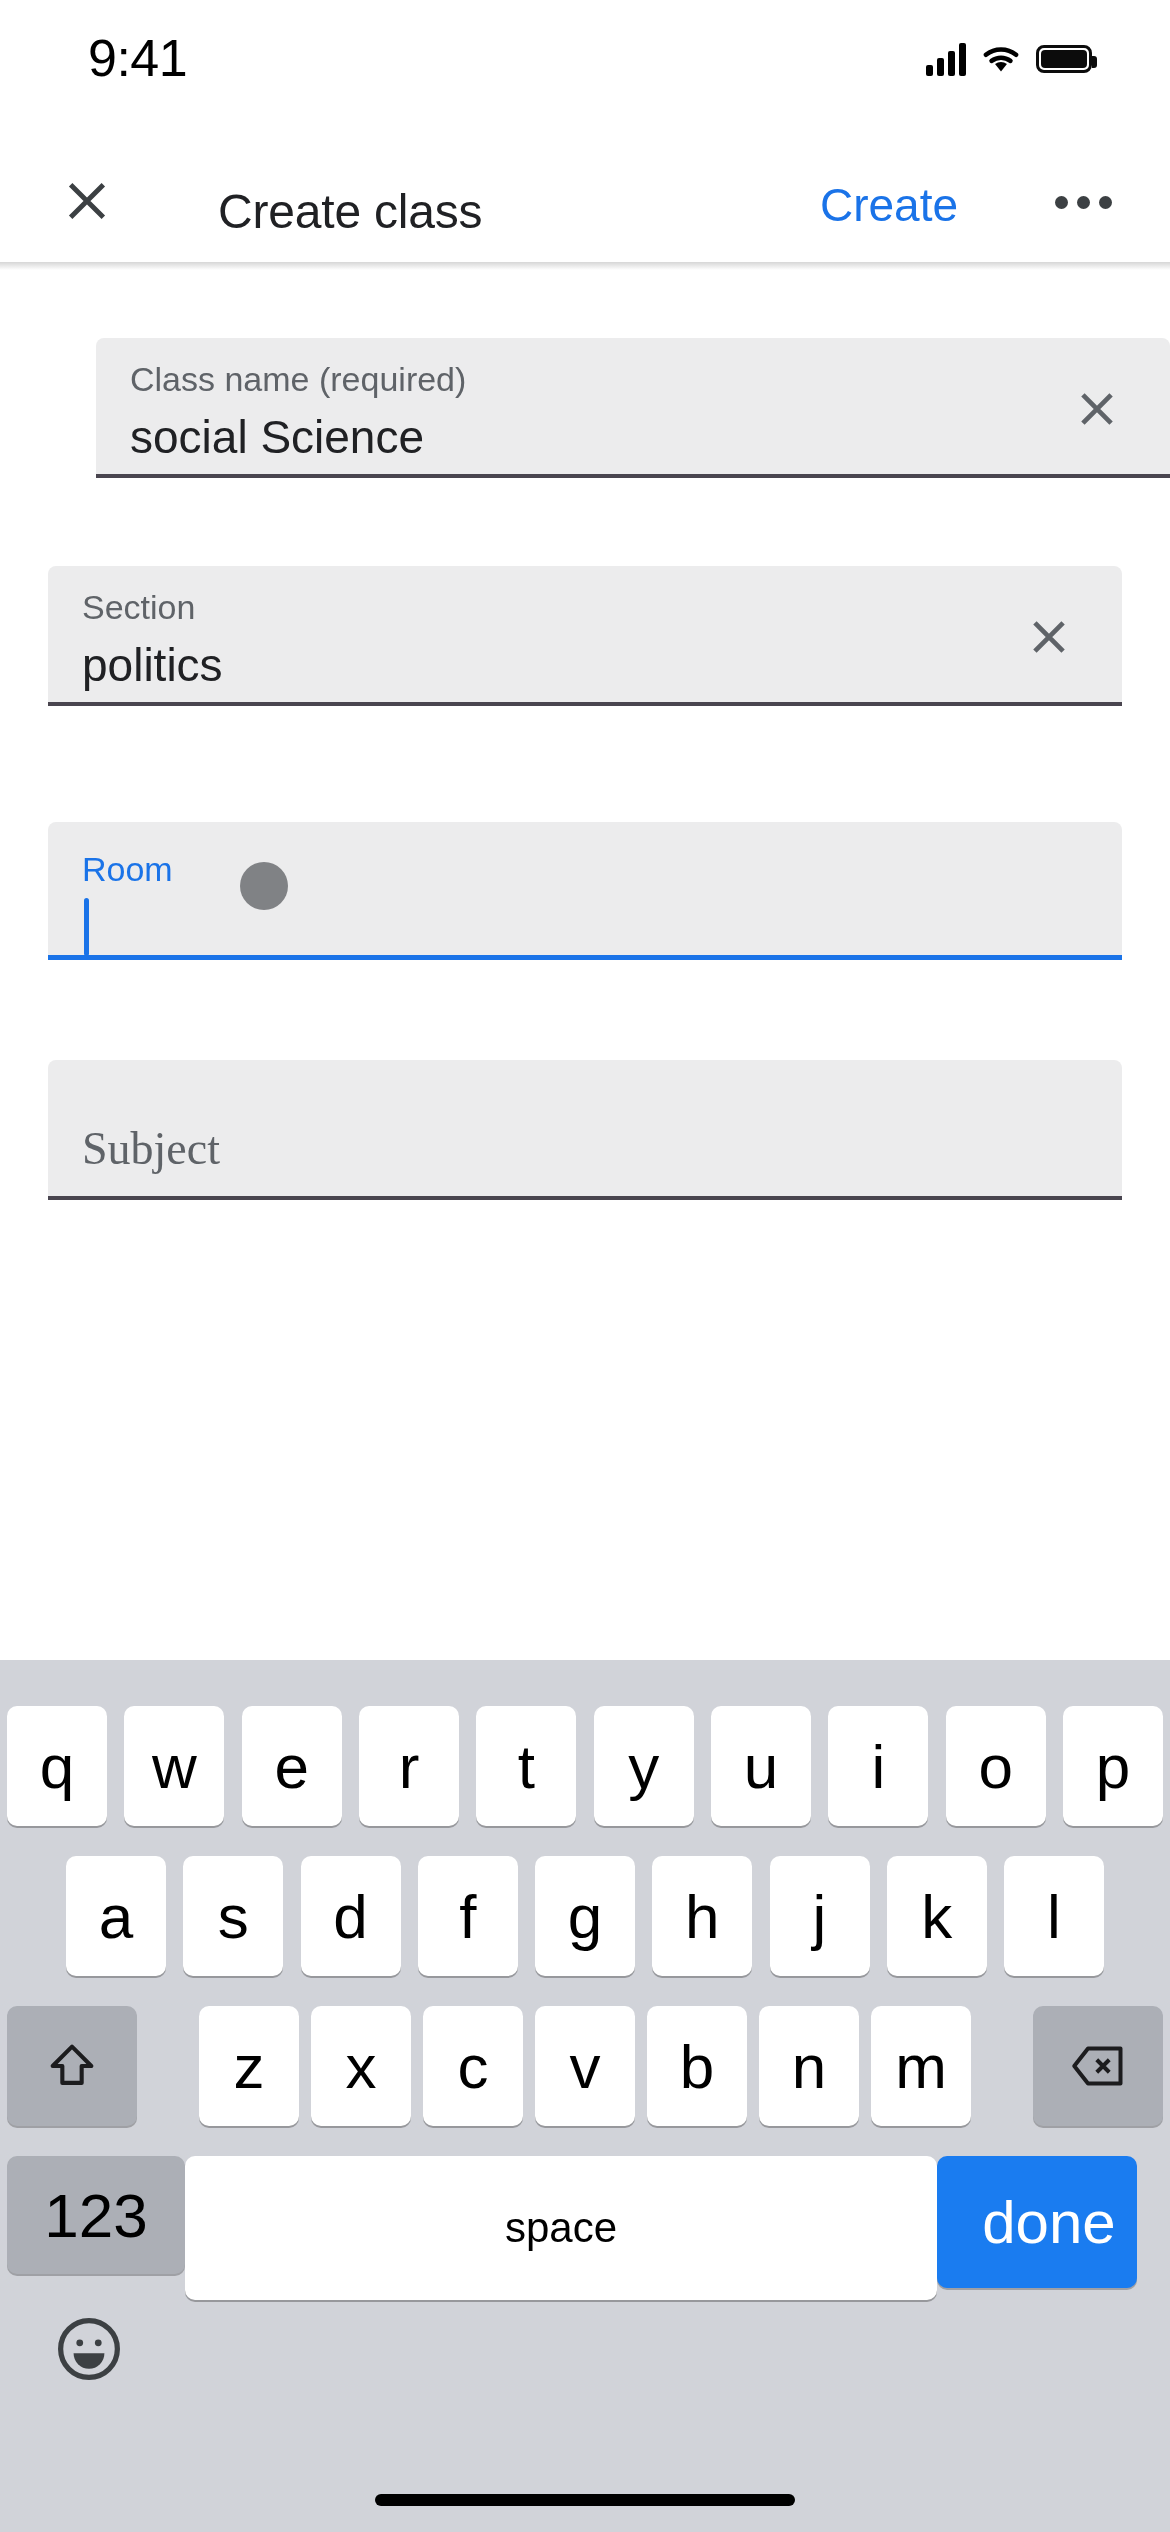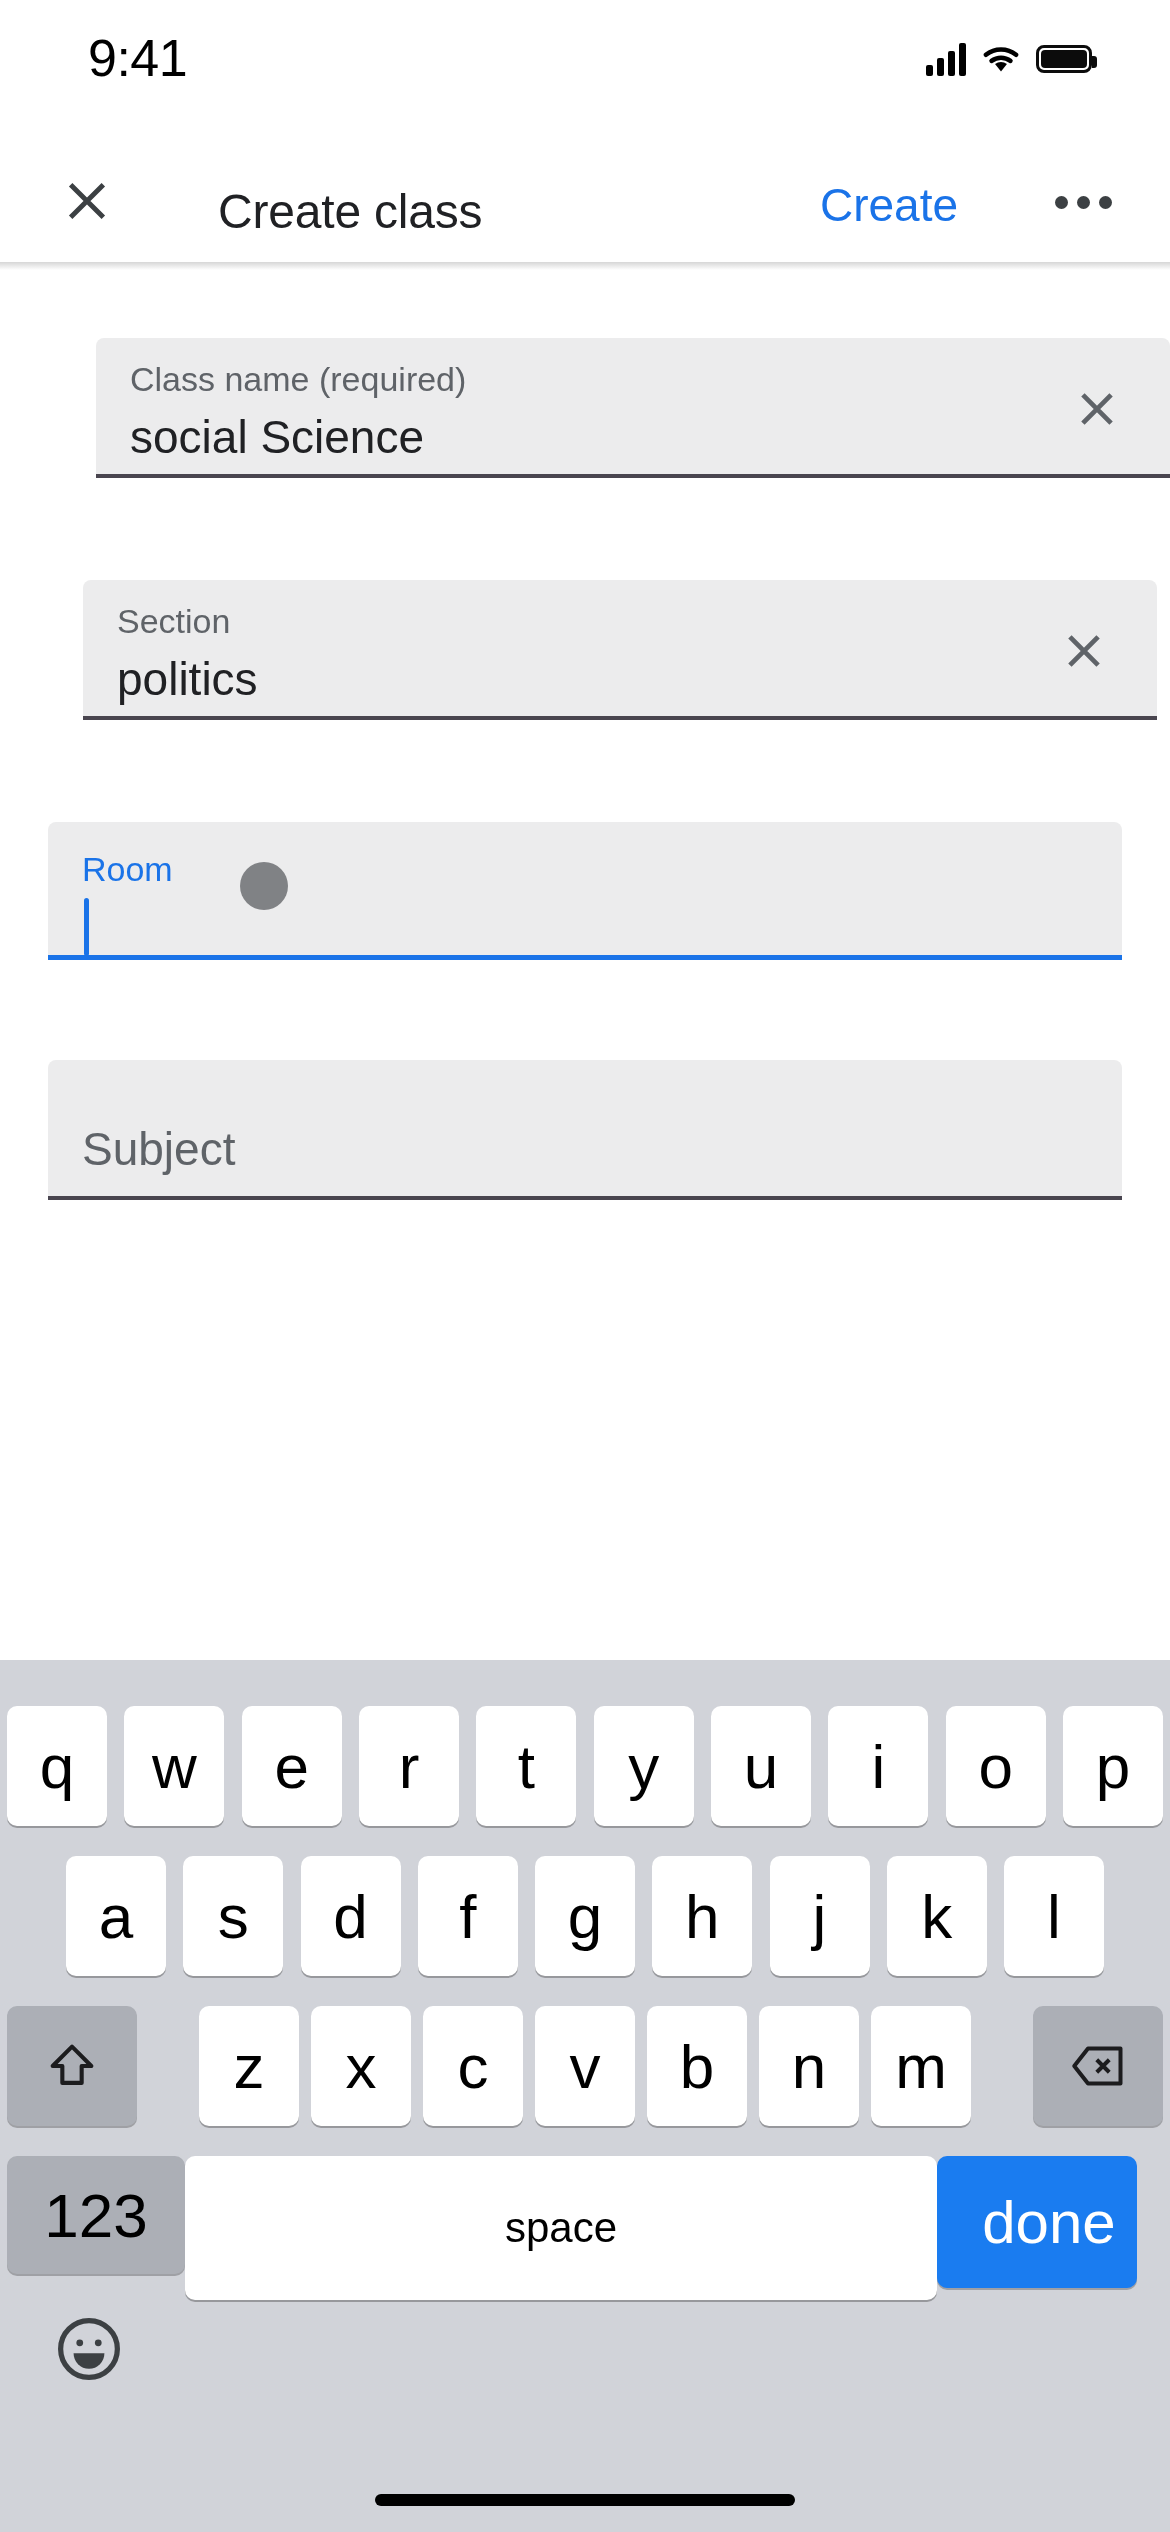--- a/index.html
+++ b/index.html
@@ -86,41 +86,41 @@
     position:absolute; left:34px;
     font-size:34px; color:#5f6368; font-weight:400;
   }
   .field.focused .field-label { color:#1a73e8; }
   .field-value {
     position:absolute; left:34px;
     font-size:46px; color:#202124; font-weight:400;
   }
   .field-placeholder {
     position:absolute; left:34px;
-    font-size:46px; color:#5f6368; font-weight:400;
+    font-size:46px; color:#5f6368; font-weight:400;font-family:Liberation Serif, serif;
   }
   .clear-btn {
     position:absolute; right:42px; width:62px; height:62px;
     display:flex; align-items:center; justify-content:center;
   }
   .caret {
     position:absolute; left:36px; width:5px; background:#1a73e8; border-radius:3px;
   }
   .touch-dot {
     position:absolute; width:48px; height:48px; border-radius:50%;
     background:#808285;
   }
 
   
   #f-classname { top:68px; height:140px;margin-left:48px; }
   #f-classname .field-label { top:22px; }
   #f-classname .field-value { top:72px; }
   #f-classname .clear-btn { top:40px; }
 
-  #f-section   { top:310px; height:140px;margin-left:35px; }
+  #f-section   { top:296px; height:140px; }
   #f-section .field-label { top:22px; }
   #f-section .field-value { top:72px;text-align:right; }
   #f-section .clear-btn { top:40px; }
 
   #f-room      { top:552px; height:138px; }
   #f-room .field-label { top:28px; }
   #f-room .caret { top:76px; height:58px; }
   #f-room .touch-dot { left:192px; top:40px; }
 
   #f-subject   { top:790px; height:140px; }

